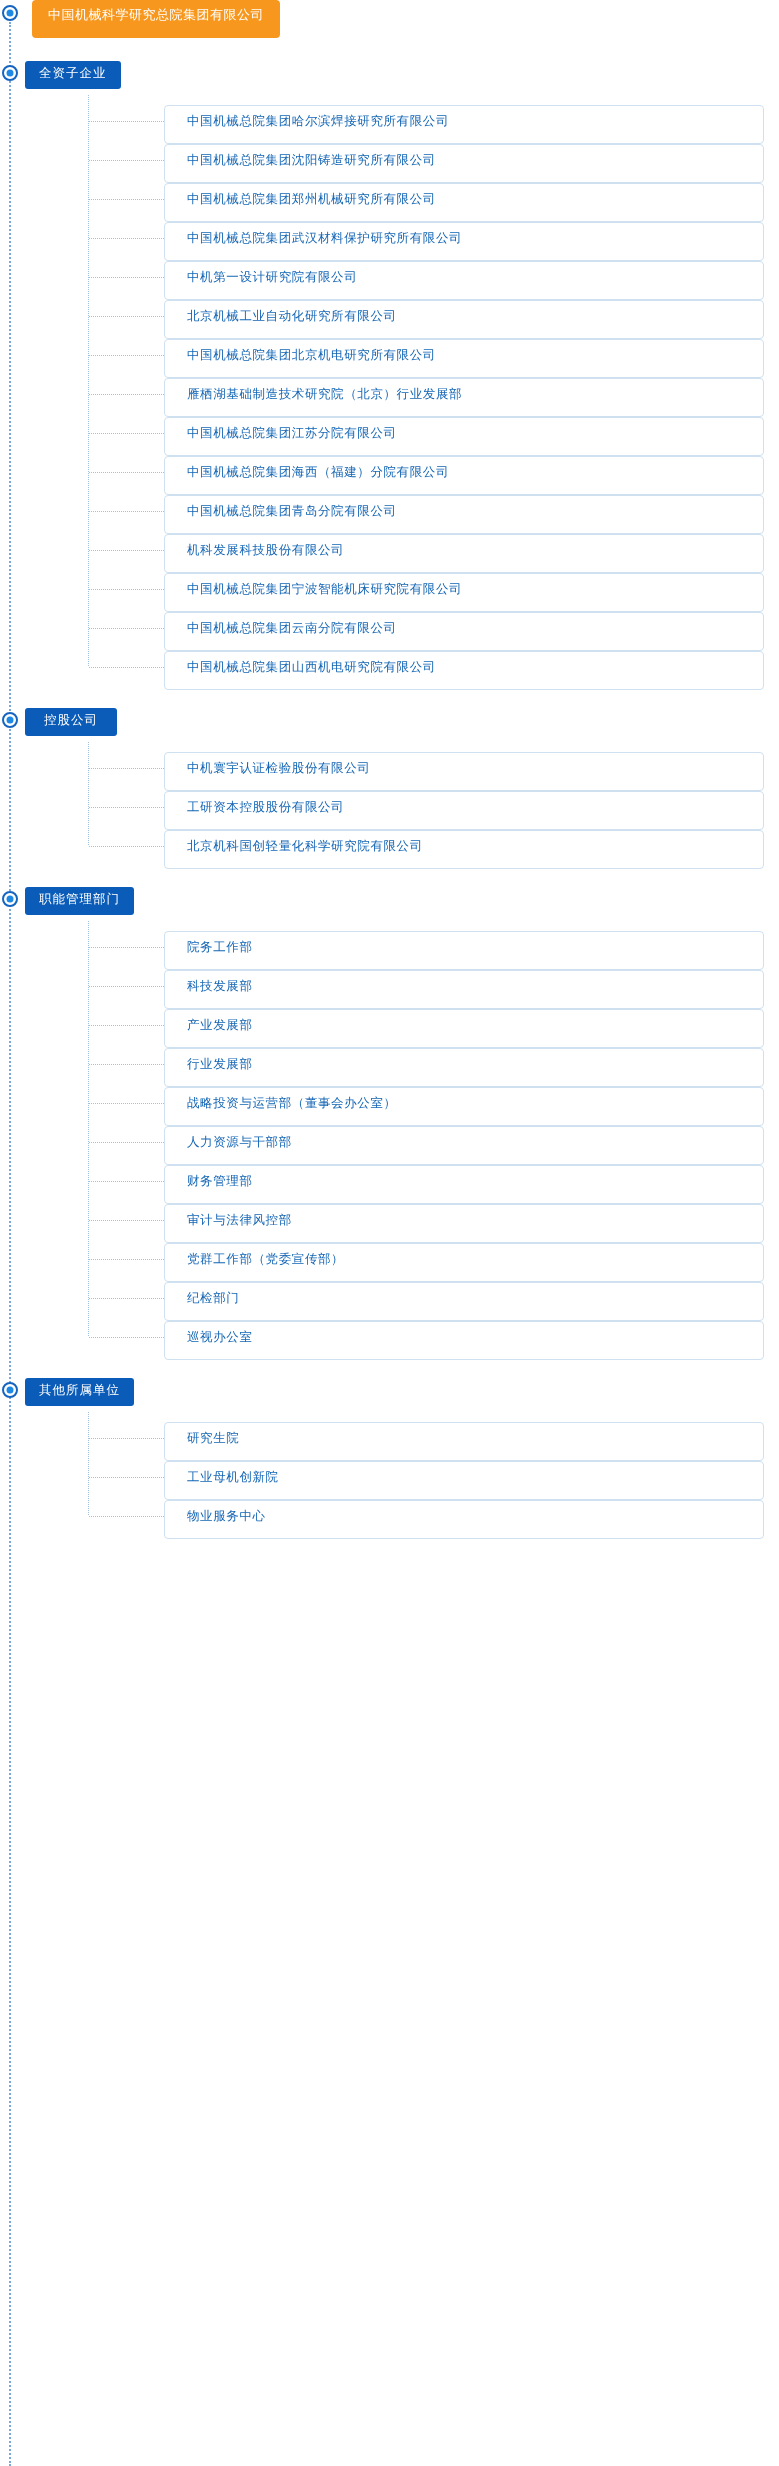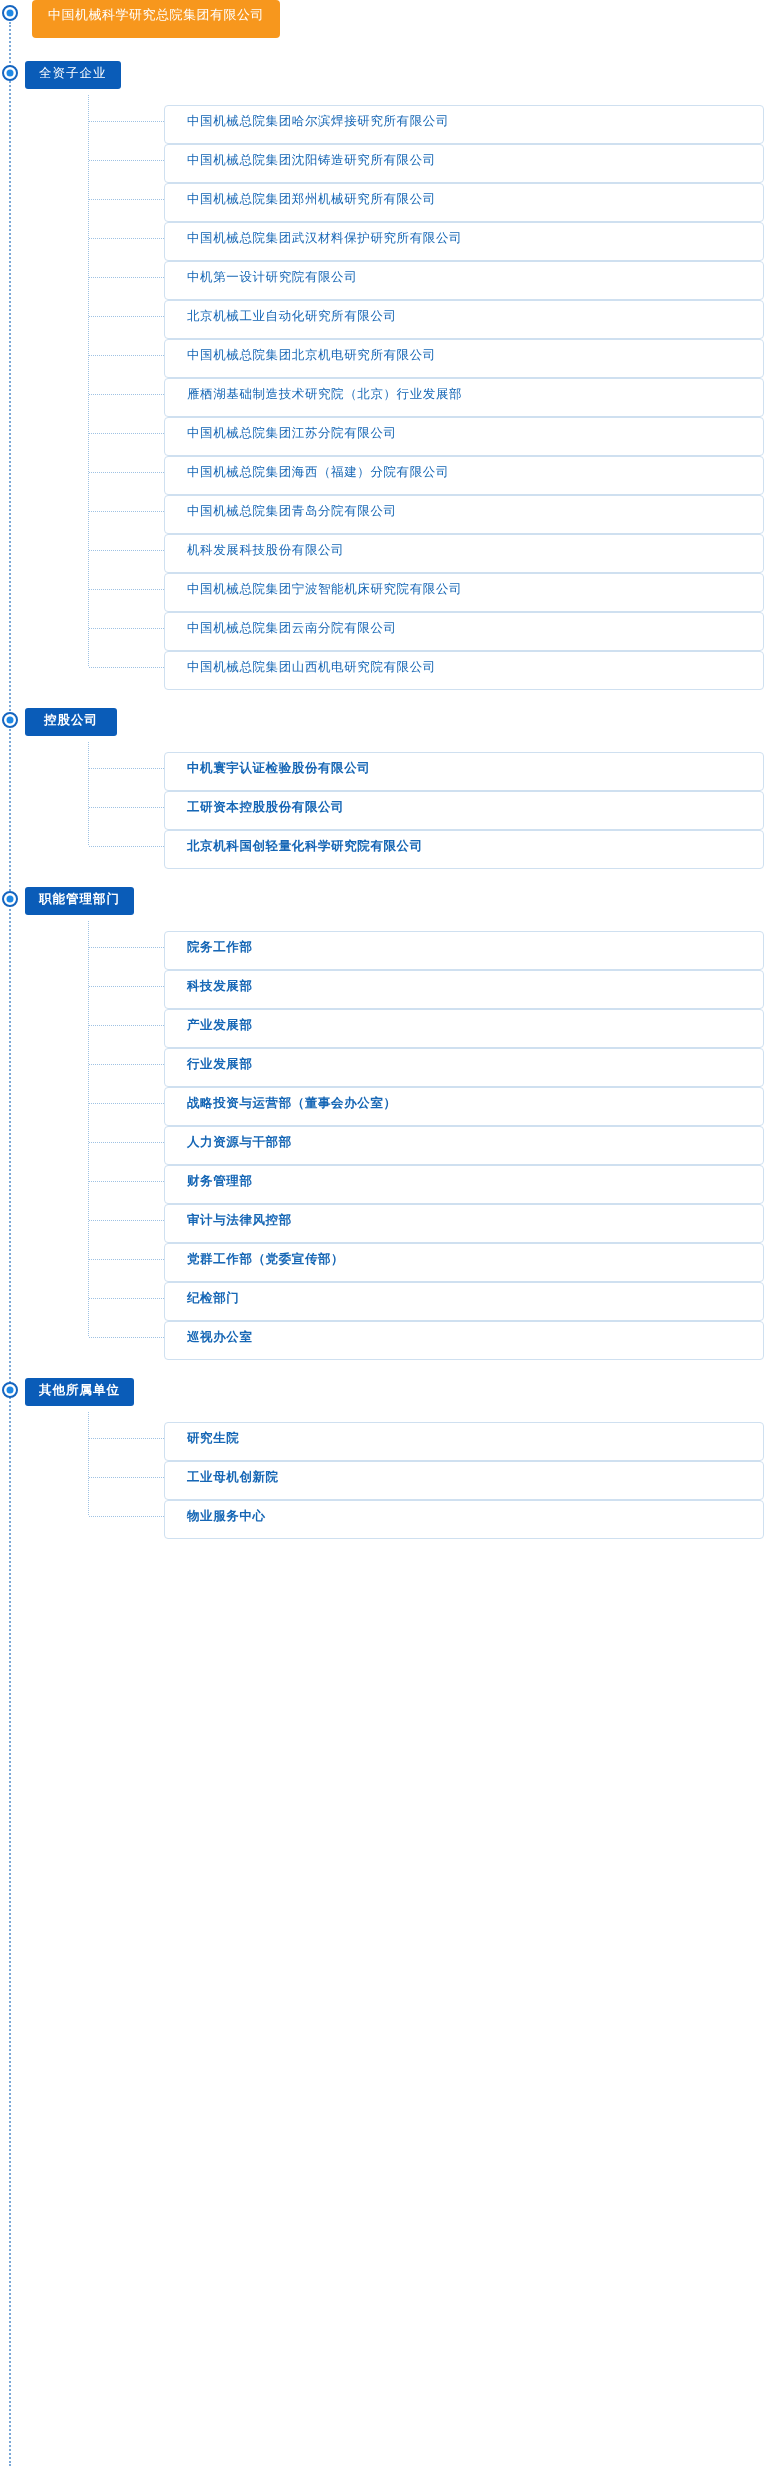--- a/index.html
+++ b/index.html
@@ -156,21 +156,21 @@
     font-size: 12.5px;
     padding: 0 0 0 22px;
     box-sizing: border-box;
     white-space: nowrap;
     overflow: hidden;
     text-overflow: ellipsis;
     letter-spacing: 0.6px;
   }
 
   
-  .group + .group { margin-top: 22px; font-weight: bold; }
+  .group + .group { margin-top: 22px; }
   .group.first-group { margin-top: 19px; }
 </style>
 </head>
 <body>
 
 <div id="org-tree">
 
   <div class="spine"></div>
 
   <div class="row root-row">

